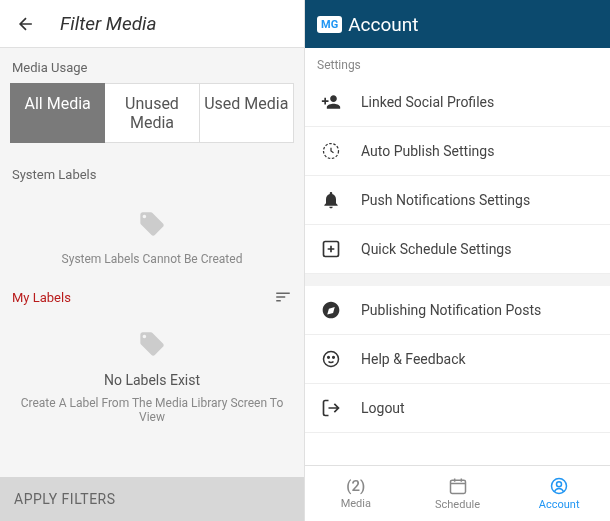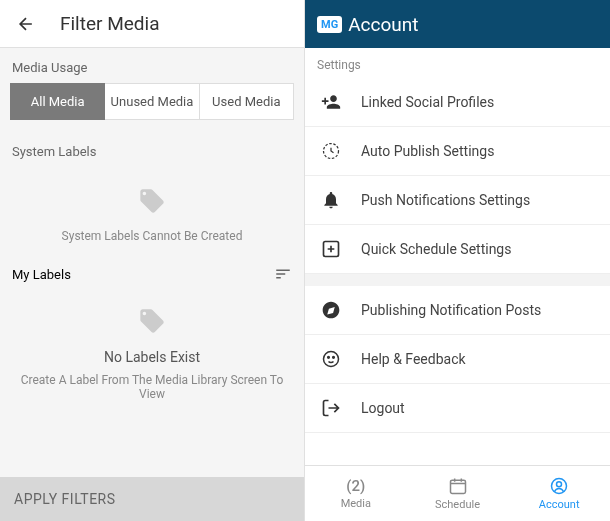--- a/index.html
+++ b/index.html
@@ -1,32 +1,32 @@
 <!DOCTYPE html>
 <html><head>
   <meta charset="utf-8">
   <style>
     * { margin: 0; padding: 0; box-sizing: border-box; }
     body { font-family: -apple-system, BlinkMacSystemFont, "Segoe UI", Roboto, sans-serif; width: 610px; height: 521px; display: flex; background: #fff; overflow: hidden; }
     
     
     .left-panel { width: 305px; height: 100%; background: #f5f5f5; display: flex; flex-direction: column; border-right: 1px solid #e0e0e0; }
-    .left-header { height: 48px; display: flex; align-items: center; padding: 0 16px; background: #fff; border-bottom: 1px solid #e0e0e0; }
+    .left-header { height: 48px; display: flex; align-items: center; padding: 0 16px; background: #fff; border-bottom: 1px solid #e0e0e0; font-style: italic; }
     .left-header .back { margin-right: 24px; }
     .left-header .title { font-size: 19px; color: #333; font-weight: 400; }
     
     .section-label { font-size: 13px; color: #666; padding: 12px 12px 8px; }
     
     .tabs { display: flex; margin: 0 10px 12px; }
-    .tab { flex: 1; text-align: center; padding: 10px 4px; font-size: 13px; background: #fff; border: 1px solid #ddd; color: #555; cursor: pointer; }
+    .tab { flex: 1; text-align: center; padding: 10px 4px; font-size: 16px; background: #fff; border: 1px solid #ddd; color: #555; cursor: pointer; }
     .tab.active { background: #7a7a7a; color: #fff; border-color: #7a7a7a; }
     .tab + .tab { border-left: none; }
     
     .labels-header { display: flex; align-items: center; justify-content: space-between; padding: 10px 12px 4px; }
-    .labels-header .lbl { font-size: 13px; color: #000000; }
+    .labels-header .lbl { font-size: 13px; color: #b91c1c; }
     
     .empty-block { text-align: center; padding: 20px 16px 12px; }
     .tag-icon { display: inline-block; margin-bottom: 10px; }
     .empty-title { font-size: 14px; color: #555; margin-bottom: 8px; }
     .empty-sub { font-size: 12px; color: #888; }
     
     .apply-btn { margin-top: auto; background: #d7d7d7; color: #666; text-align: left; padding: 14px; font-size: 14px; letter-spacing: 0.5px; cursor: pointer; }
     
     
     .right-panel { width: 305px; height: 100%; background: #fff; display: flex; flex-direction: column; }

